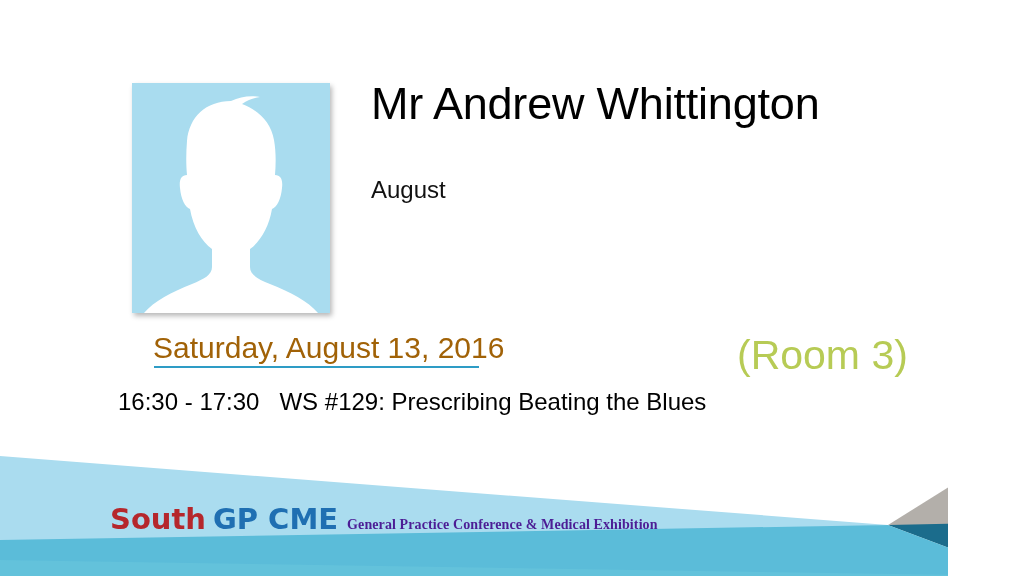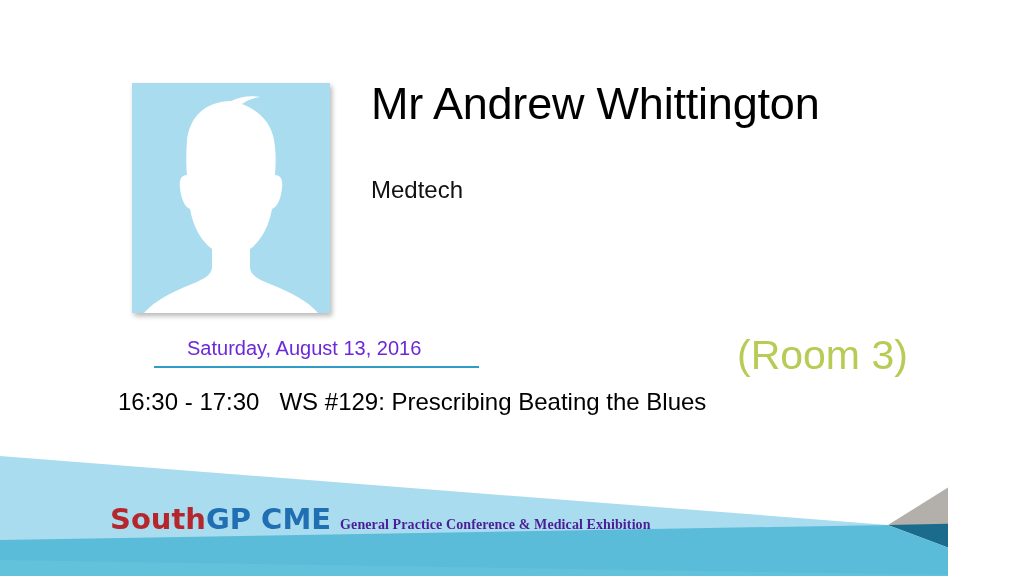--- a/index.html
+++ b/index.html
@@ -66,25 +66,24 @@
     line-height: 30px;
     color: #111111;
     white-space: nowrap;
   }
 
   
   #session-date {
     position: absolute;
     left: 153px;
     top: 330px;
-    font-size: 20px;
+    font-size: 30px;
     line-height: 36px;
-    color: #6d28d9;
-    white-space: nowrap;
-    margin-left: 34px;
+    color: #a16207;
+    white-space: nowrap;
   }
   #date-underline {
     position: absolute;
     left: 154px;
     top: 366px;
     width: 325px;
     height: 2px;
     background: #2e9cc5;
   }
   #room-label {
@@ -138,20 +137,21 @@
     font-size: 29px;
     line-height: 30px;
     color: #b5272c;
   }
   .logo-gpcme {
     font-family: "DejaVu Sans", sans-serif;
     font-weight: 700;
     font-size: 29px;
     line-height: 30px;
     color: #1f6fb2;
+    margin-left: 7px;
   }
   .logo-tagline {
     font-family: "Liberation Serif", serif;
     font-weight: 700;
     font-size: 14px;
     line-height: 18px;
     color: #4c1d95;
     margin-left: 9px;
     letter-spacing: 0.1px;
   }
@@ -185,21 +185,21 @@
                    C 139 39, 126 27, 110 21
                    C 116 17, 122 15, 128 14
                    C 118 12, 108 14, 99 18 Z"></path>
         </g>
       </svg>
     </div>
   </div>
 
   <div id="speaker-name">Mr Andrew Whittington</div>
 
-  <div id="speaker-org">Medtech</div>
+  <div id="speaker-org">August</div>
 
   <div id="session-date">Saturday, August 13, 2016</div>
   <div id="date-underline"></div>
 
   <div id="room-label">(Room 3)</div>
 
   <div id="session-line">16:30 - 17:30   WS #129: Prescribing Beating the Blues</div>
 
   <div id="footer-art">
     <svg viewBox="0 0 1024 136" xmlns="http://www.w3.org/2000/svg" aria-hidden="true">

